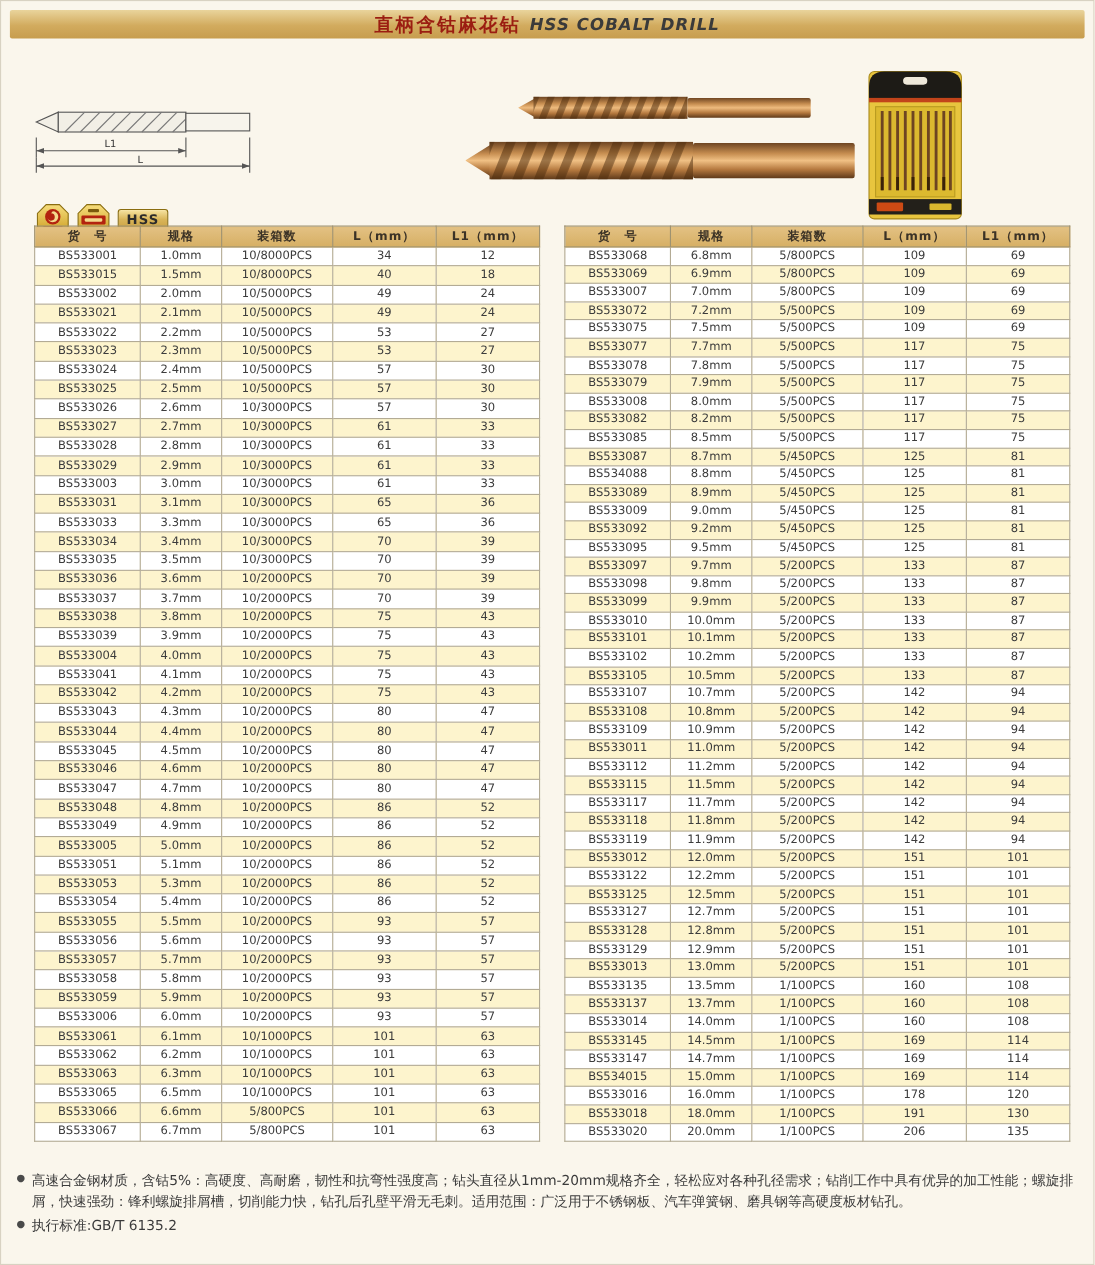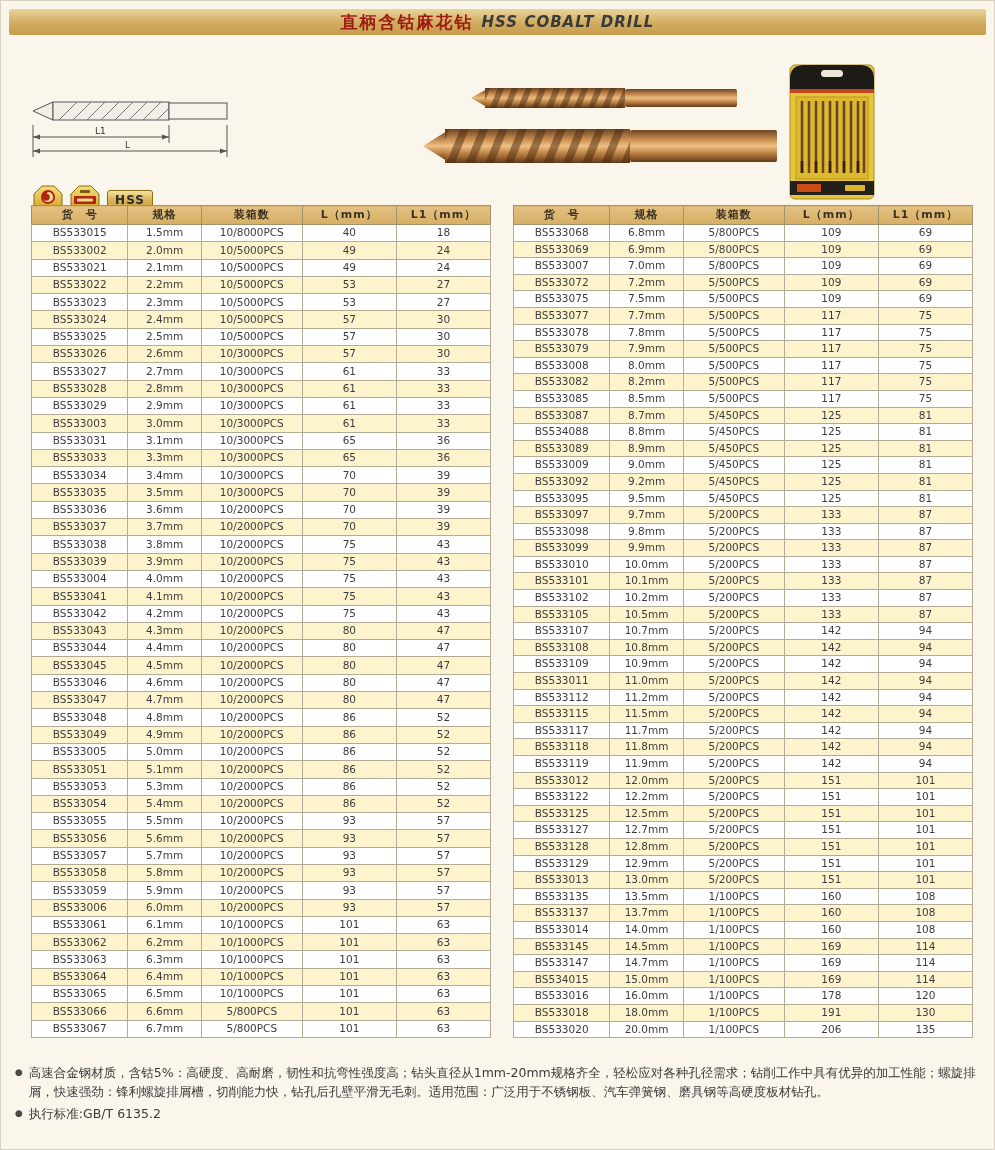--- a/index.html
+++ b/index.html
@@ -203,20 +203,27 @@
         <tr>
           <th>货　号</th>
           <th>规格</th>
           <th>装箱数</th>
           <th>L（mm）</th>
           <th>L1（mm）</th>
         </tr>
       </thead>
       <tbody id="tbody-left">
           <tr>
+            <td>BS533001</td>
+            <td>1.0mm</td>
+            <td>10/8000PCS</td>
+            <td>34</td>
+            <td>12</td>
+          </tr>
+          <tr>
             <td>BS533015</td>
             <td>1.5mm</td>
             <td>10/8000PCS</td>
             <td>40</td>
             <td>18</td>
           </tr>
           <tr>
             <td>BS533002</td>
             <td>2.0mm</td>
             <td>10/5000PCS</td>
@@ -499,27 +506,20 @@
           <tr>
             <td>BS533062</td>
             <td>6.2mm</td>
             <td>10/1000PCS</td>
             <td>101</td>
             <td>63</td>
           </tr>
           <tr>
             <td>BS533063</td>
             <td>6.3mm</td>
-            <td>10/1000PCS</td>
-            <td>101</td>
-            <td>63</td>
-          </tr>
-          <tr>
-            <td>BS533064</td>
-            <td>6.4mm</td>
             <td>10/1000PCS</td>
             <td>101</td>
             <td>63</td>
           </tr>
           <tr>
             <td>BS533065</td>
             <td>6.5mm</td>
             <td>10/1000PCS</td>
             <td>101</td>
             <td>63</td>

